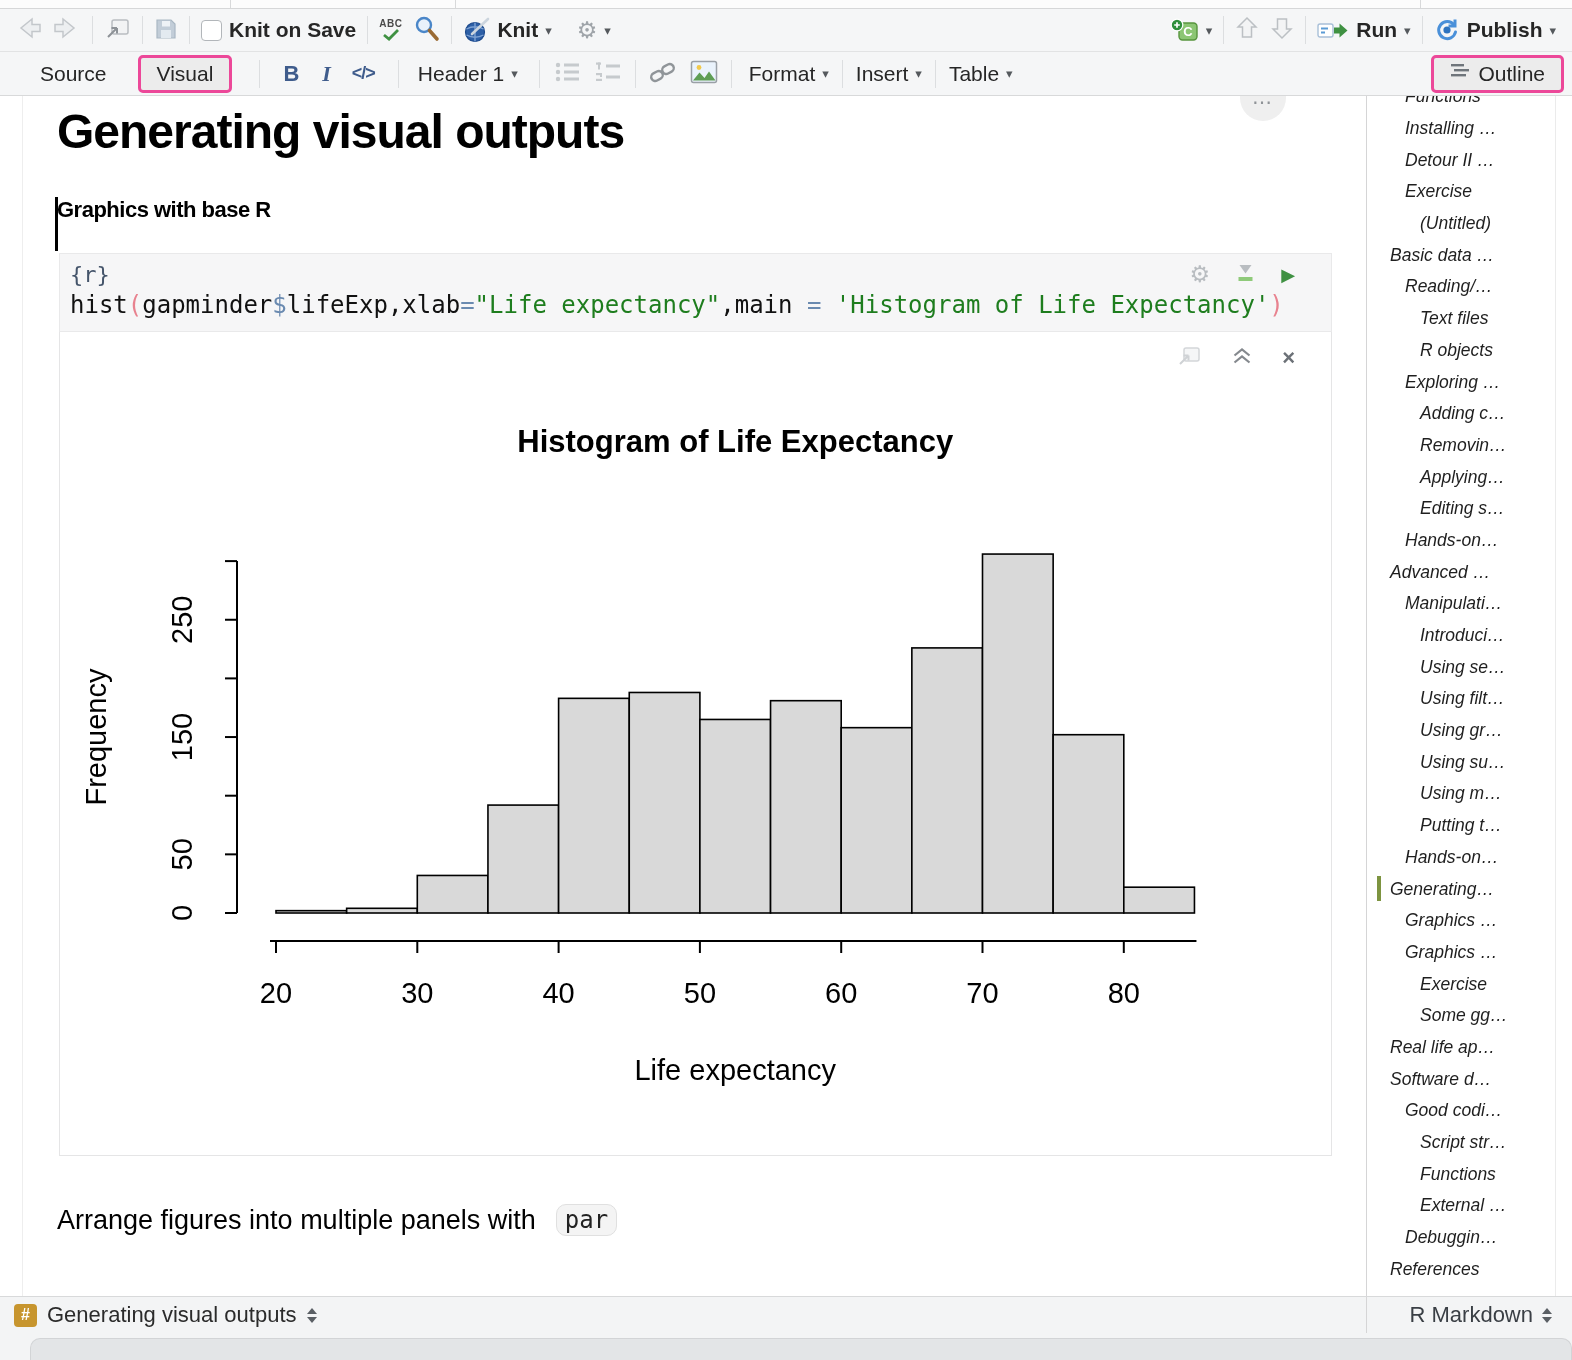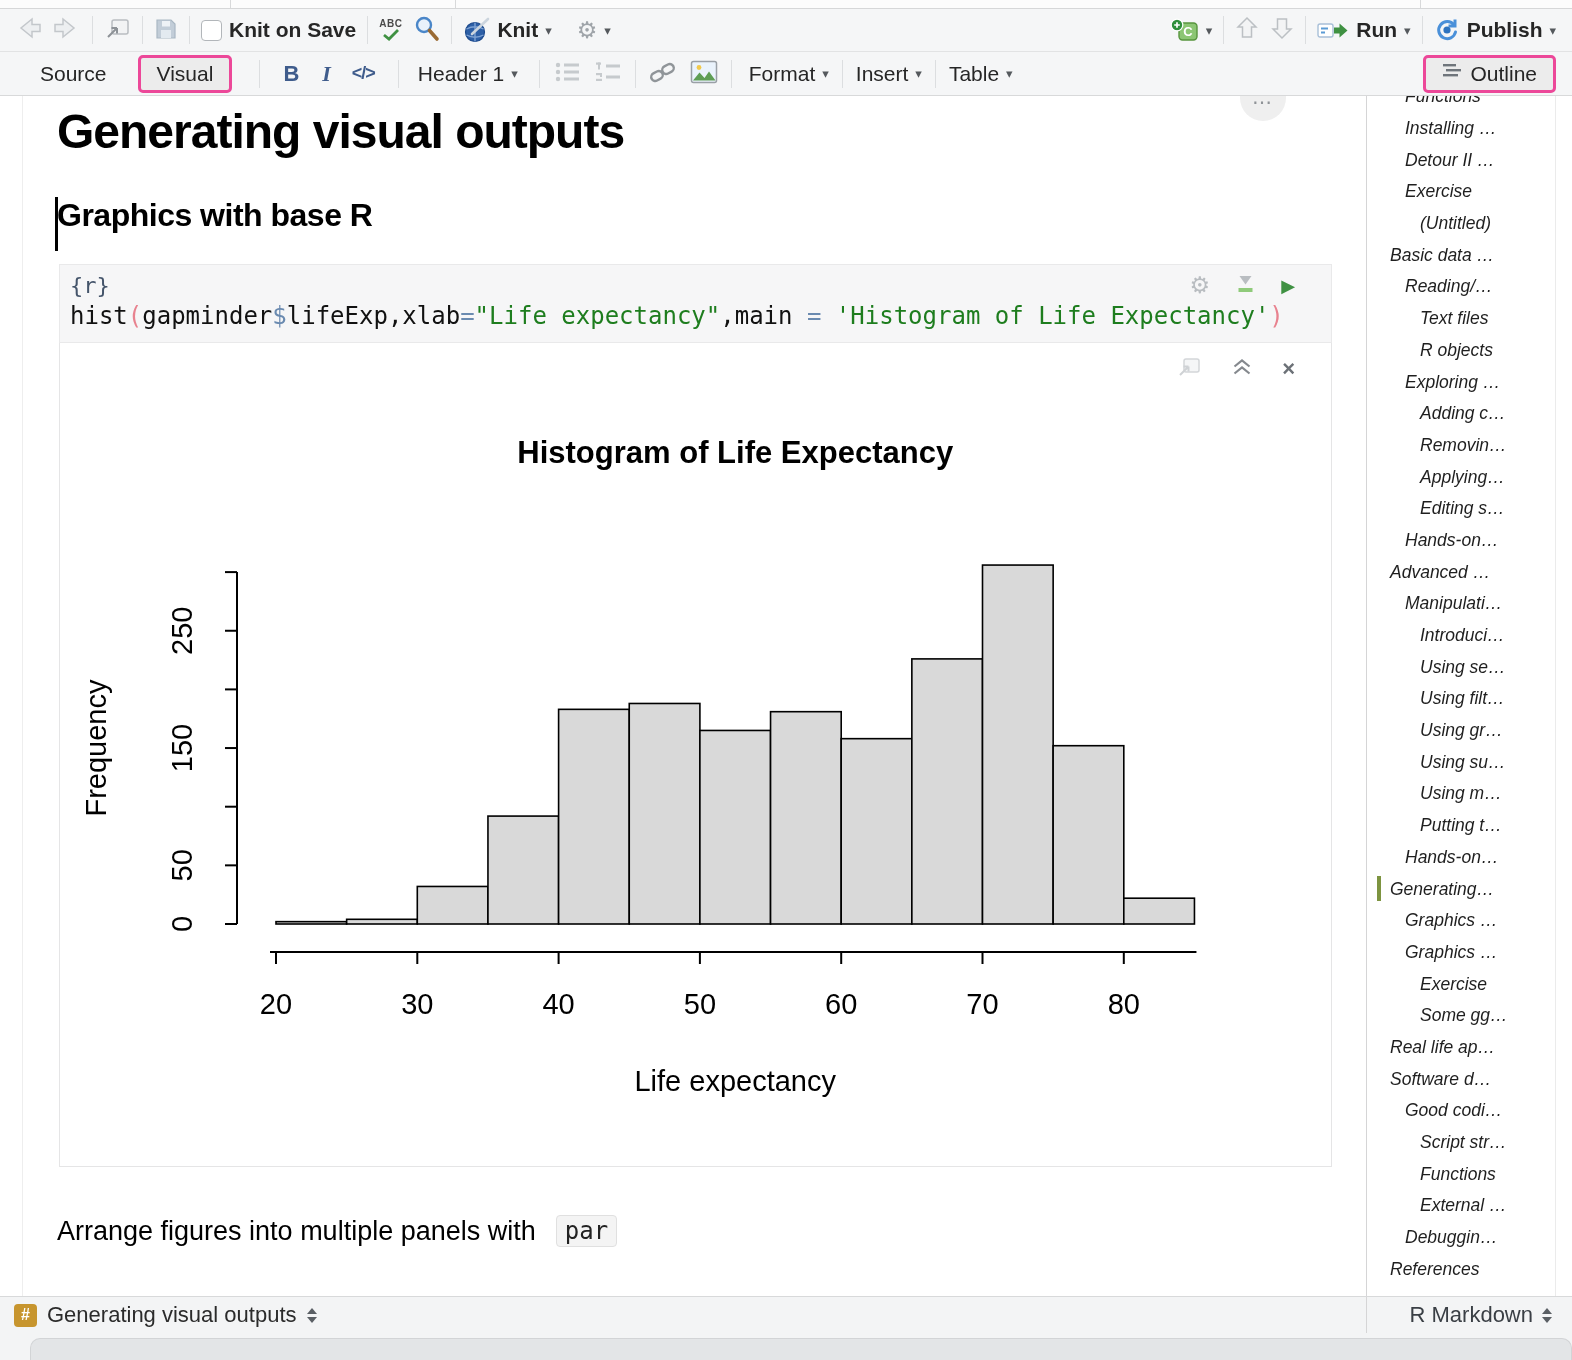--- a/index.html
+++ b/index.html
@@ -6,21 +6,21 @@
   html,body { width:1572px; height:1360px; overflow:hidden; }
   body { font-family:"Liberation Sans", sans-serif; background:#ffffff; color:#2f2f2f; }
   .app { width:1572px; height:1360px; display:flex; flex-direction:column; background:#fff; }
 
   
   .tabstrip { height:9px; background:#fcfcfc; border-bottom:1px solid #d6d7d8; position:relative; }
   .tabstrip .tdiv { position:absolute; top:0; width:1px; height:8px; background:#d8d9da; }
 
   
   .toolbar1 { height:43px; background:#f5f6f7; border-bottom:1px solid #e2e3e4; display:flex; align-items:center; padding:0 16px 0 14px; gap:11px; }
-  .toolbar2 { height:44px; background:#f5f6f7; border-bottom:1px solid #d8d9da; display:flex; align-items:center; padding:0 16px 0 40px; gap:13px; }
+  .toolbar2 { height:44px; background:#f5f6f7; border-bottom:1px solid #d8d9da; display:flex; align-items:center; padding:0 8px 0 40px; gap:13px; }
   .tb-sep { width:1px; height:28px; background:#dcdee0; }
   .tb-btn { display:flex; align-items:center; gap:7px; cursor:default; }
   .tb-label { font-size:21px; color:#262626; }
   .caret { font-size:13px; color:#55595d; line-height:1; }
   .right-group { margin-left:auto; display:flex; align-items:center; gap:11px; }
   .checkbox { width:21px; height:21px; background:#fff; border:1.5px solid #b2b6ba; border-radius:4px; }
   .spell { display:flex; flex-direction:column; align-items:center; line-height:1; }
   .spell .abc { font-size:10px; font-weight:bold; color:#4a4a4a; letter-spacing:.5px; }
   .gear-glyph { font-size:23px; color:#b9bdc1; line-height:1; }
   .btn-box { background:#ececec; border:3px solid #ec4899; border-radius:5px; padding:4px 16px; display:flex; align-items:flex-start; gap:8px; }
@@ -29,39 +29,39 @@
   .fmt-code { font-size:18px; letter-spacing:-1px; }
 
   
   .main { flex:1; display:flex; min-height:0; }
   .editor { flex:1; position:relative; background:#fff; overflow:hidden; padding-left:57px; }
   .editor .gutterline { position:absolute; left:22px; top:0; bottom:0; width:1px; background:#eeeeee; }
   .more-btn { position:absolute; left:1240px; top:0; width:46px; height:25px; background:#efefef; border-radius:0 0 24px 24px; display:flex; justify-content:center; align-items:flex-start; color:#8f9397; font-size:20px; letter-spacing:2px; line-height:0.6; }
   .text-cursor { position:absolute; left:55px; top:101px; width:2.5px; height:54px; background:#000; }
 
   h1.doc { font-size:48px; font-weight:bold; color:#000; margin-top:8px; letter-spacing:-1px; }
-  h2.doc { font-size:32px; font-weight:bold; color:#000; margin-top:38px; letter-spacing:-0.5px; }
+  h2.doc { font-size:22px; font-weight:bold; color:#000; margin-top:38px; letter-spacing:-0.5px; }
 
   .chunk { width:1273px; margin-left:2px; margin-top:30px; background:#f6f6f7; border:1px solid #e9e9ea; padding:8px 14px 12px 10px; }
   .chunk-head { display:flex; align-items:center; }
   .rtag { font-family:"DejaVu Sans Mono", monospace; font-size:22px; color:#44546a; }
   .chunk-icons { margin-left:auto; display:flex; align-items:center; gap:24px; padding-right:22px; }
   .play-glyph { color:#3f9142; font-size:18px; line-height:1; }
   .code-line { margin-top:4px; font-family:"DejaVu Sans Mono", monospace; font-size:24px; white-space:pre; }
   .tok-plain { color:#111; }
   .tok-paren { color:#e8828f; }
   .tok-op { color:#6a8ab0; }
   .tok-string { color:#1e7d1e; }
 
   .output { position:relative; width:1273px; margin-left:2px; height:824px; background:#fff; border:1px solid #e5e5e6; border-top:none; }
   .output-icons { position:absolute; top:12px; right:36px; display:flex; align-items:center; gap:28px; z-index:2; }
   .close-glyph { color:#6c7177; font-size:22px; font-weight:bold; line-height:1; }
 
   .para { margin-top:48px; font-size:27px; color:#000; display:flex; align-items:center; gap:20px; }
-  .code-chip { font-family:"DejaVu Sans Mono", monospace; font-size:24px; background:#f4f4f4; border:1px solid #e0e0e0; border-radius:4px; padding:1px 8px; color:#222; }
+  .code-chip { font-family:"DejaVu Sans Mono", monospace; font-size:24px; background:#f4f4f4; border:1px solid #e0e0e0; border-radius:10px; padding:1px 8px; color:#222; }
 
   
   .outline { width:206px; border-left:1px solid #d5d5d6; background:#fff; overflow:hidden; position:relative;font-style:italic; }
   .outline::after { content:""; position:absolute; top:0; bottom:0; right:16px; width:1px; background:#ebebeb; }
   .outline-list { margin-top:-15px; }
   .outline-item { height:31.7px; display:flex; align-items:center; font-size:17.5px; color:#1f1f1f; position:relative; white-space:nowrap; }
   .outline-item.lvl1 { padding-left:23px; }
   .outline-item.lvl2 { padding-left:38px; }
   .outline-item.lvl3 { padding-left:53px; }
   .obar { position:absolute; left:10px; top:3px; width:4px; height:25px; background:#7d9440; }

